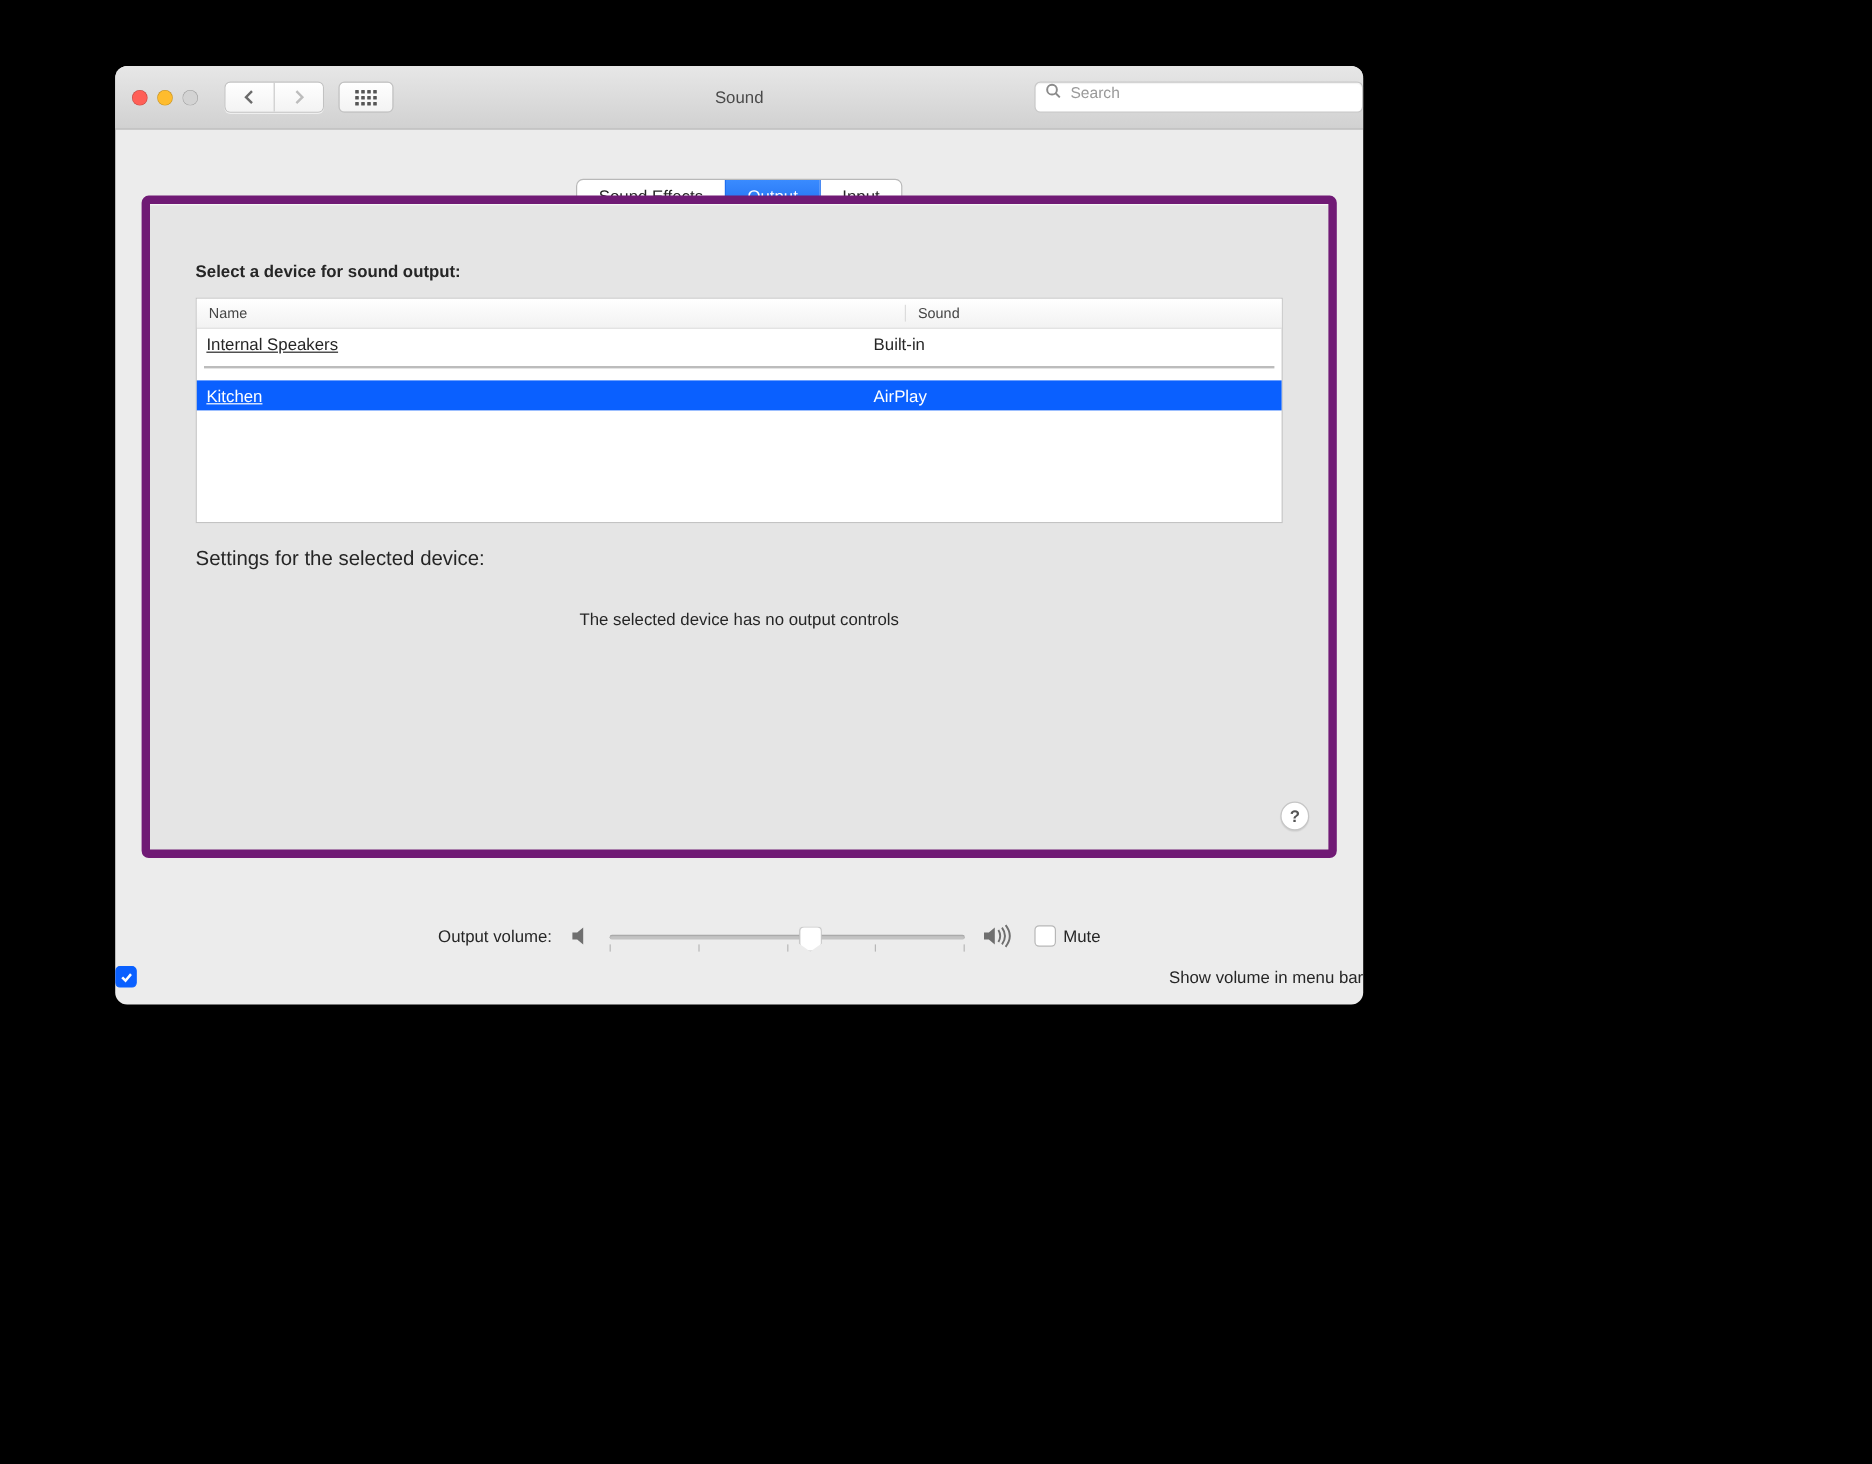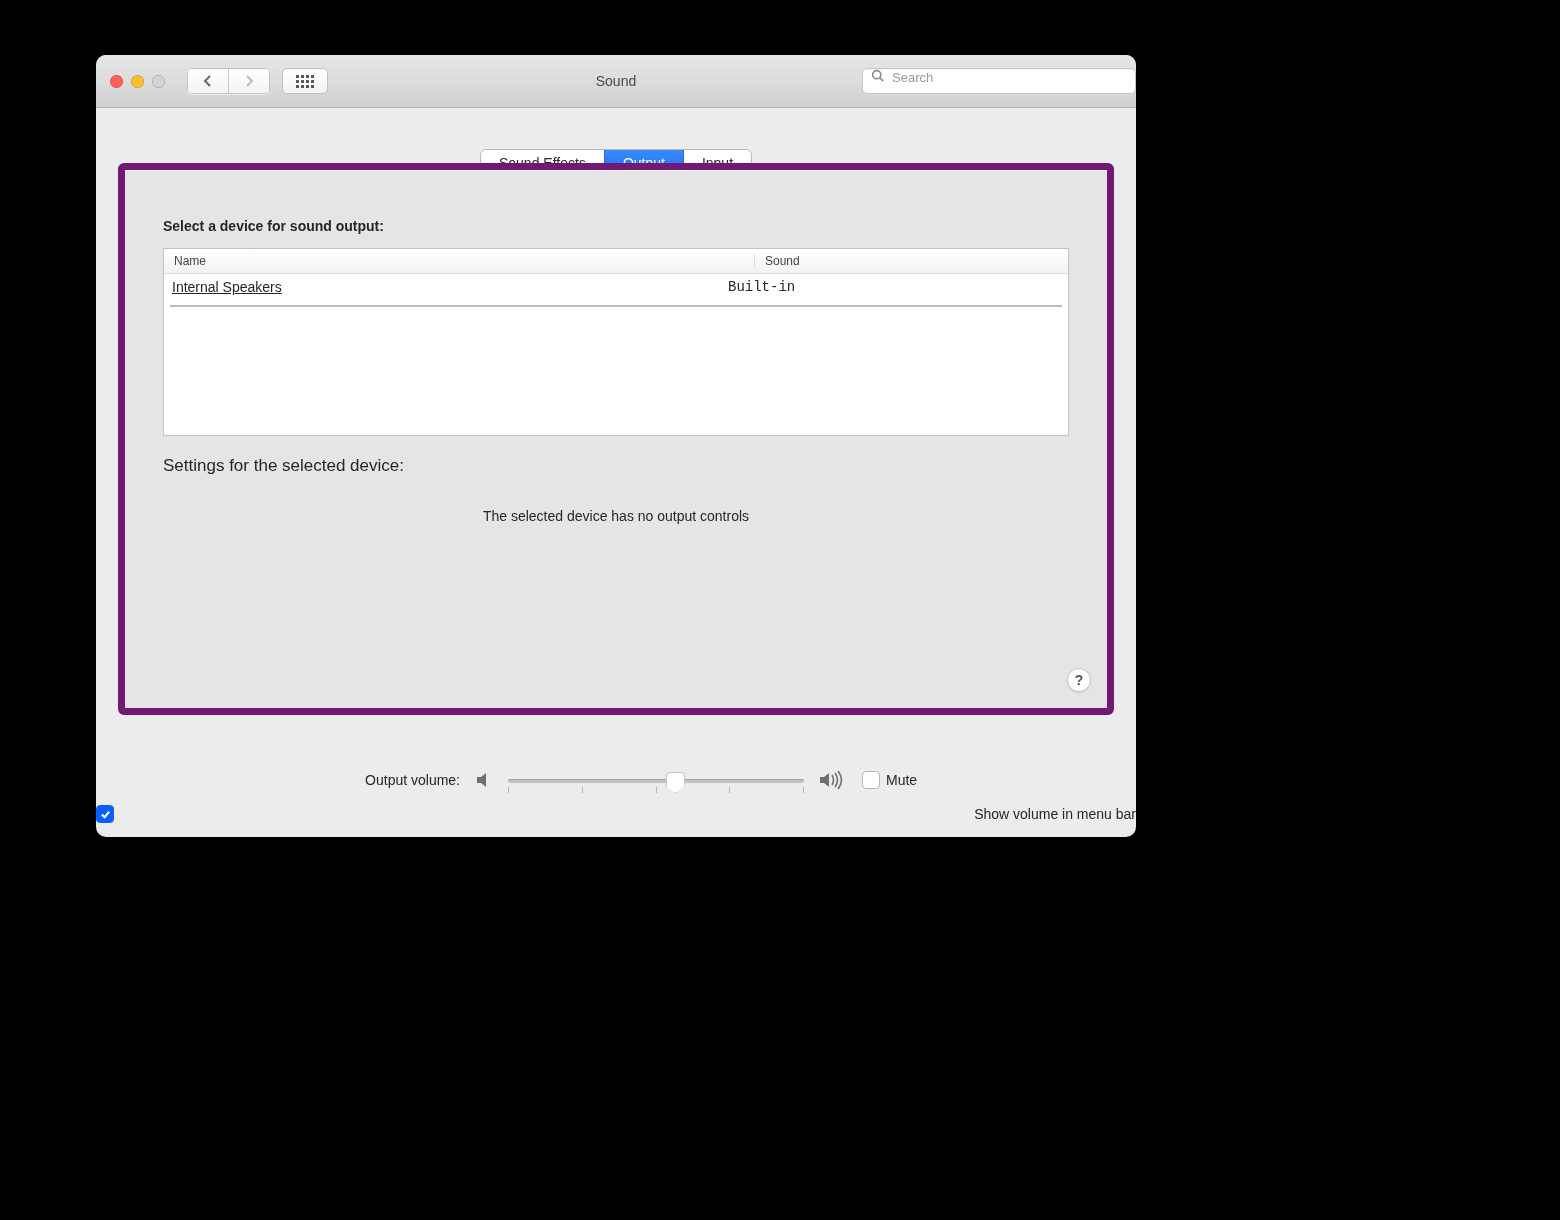--- a/index.html
+++ b/index.html
@@ -126,21 +126,21 @@
     background:linear-gradient(#ffffff,#f2f2f2);
     border-bottom:1px solid #dcdcdc;
     font-size:12px;color:#454545;gap:32px;
   }
   .col-name{flex:0 0 548px;padding-left:10px;}
   .col-type{flex:1;border-left:1px solid #dcdcdc;padding-left:10px;}
   .trow{
     height:25px;display:flex;align-items:center;font-size:14px;
   }
   .trow .c1{flex:0 0 548px;padding-left:8px;text-decoration:underline;}
-  .trow .c2{flex:1;padding-left:8px;font-family:Liberation Mono, monospace;}
+  .trow .c2{flex:1;padding-left:8px;}
   .row0{position:relative;}
   .row0 .underline{
     position:absolute;left:6px;right:6px;bottom:-8px;height:2px;background:#bcbcbc;
   }
   .row-gap{height:18px;}
   .trow.sel{background:#0a60ff;color:#fff;}
   .settings-label{
     position:absolute;left:38px;top:286px;font-size:17px;color:#262626;
   }
   .no-controls{
@@ -261,20 +261,24 @@
       <div class="thead">
         <div class="col-name">Name</div>
         <div class="col-type">Sound</div>
       </div>
       <div class="trow row0">
         <div class="c1">Internal Speakers</div>
         <div class="c2">Built-in</div>
         <div class="underline"></div>
       </div>
       <div class="row-gap"></div>
+      <div class="trow sel">
+        <div class="c1">Kitchen</div>
+        <div class="c2">AirPlay</div>
+      </div>
     </div>
 
     <div class="settings-label">Settings for the selected device:</div>
     <div class="no-controls">The selected device has no output controls</div>
 
     <div class="help-btn">?</div>
   </div>
 
   <div class="bottom">
     <div class="vol-row">

